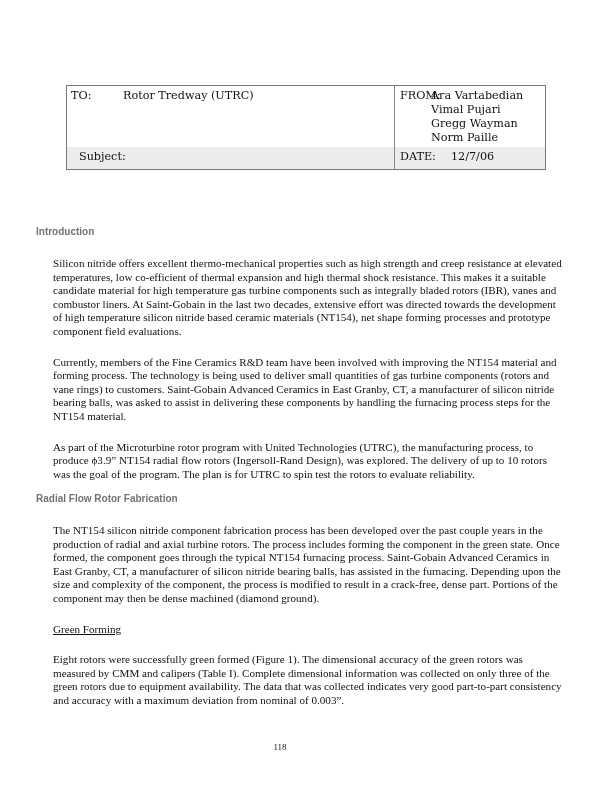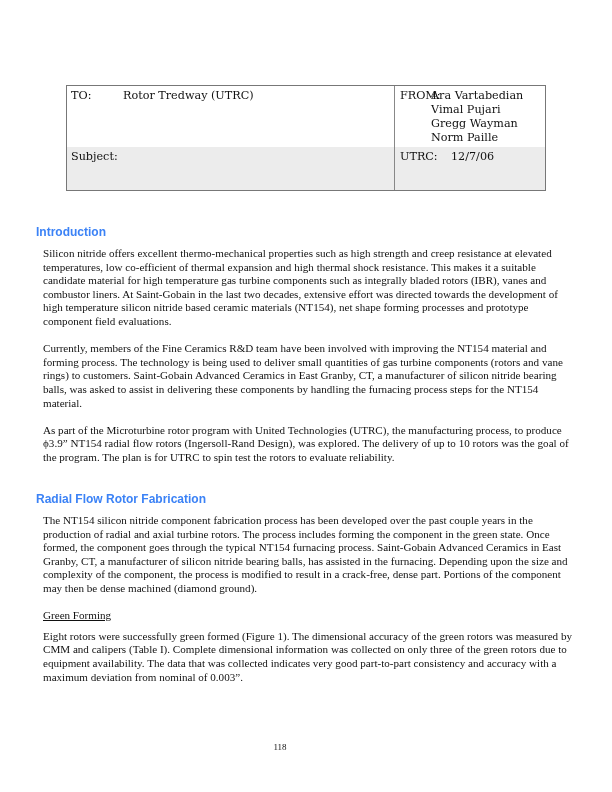--- a/index.html
+++ b/index.html
@@ -1,40 +1,40 @@
 <!DOCTYPE html>
 <html><head>
 <meta charset="utf-8">
 <style>
   html, body { margin: 0; padding: 0; background: #ffffff; }
   body { width: 612px; height: 792px; position: relative; overflow: hidden; color: #111; }
   .memo-table {
-    position: absolute; left: 66px; top: 85px; width: 480px; height: 106px;
+    position: absolute; left: 66px; top: 85px; width: 480px; height: 85px;
     border: 1px solid #777; box-sizing: border-box;
     font-family: "DejaVu Serif", "Liberation Serif", serif; font-size: 11.2px; line-height: 14px;
   }
   .row { position: absolute; left: 0; right: 0; }
   .row-top { top: 0; height: 61px; border-bottom: 1px solid #888; background: #ffffff; }
   .row-bottom { top: 61px; bottom: 0; background: #ececec; }
   .vdiv { position: absolute; top: 0; bottom: 0; left: 327px; width: 1px; background: #888; }
   .cell { position: absolute; top: 3px; }
   .lbl-to { left: 4px; }
   .val-to { left: 56px; }
   .lbl-from { left: 333px; }
   .val-from { left: 364px; }
-  .lbl-subj { left: 4px; }
+  .lbl-subj { left: 12px; }
   .val-subj { left: 56px; font-weight: bold; }
   .lbl-date { left: 333px; }
   .val-date { left: 384px; }
   .from-list div { white-space: nowrap; }
 
   .doc { position: absolute; left: 36px; width: 545px;
     font-family: "Liberation Serif", serif; font-size: 11.1px; line-height: 13.6px; }
-  .doc p { margin: 7px; }
-  h2 { margin: 0; font-family: "Liberation Sans", sans-serif; font-weight: bold; font-size: 12px; line-height: 16px; color: #3b82f6; }
+  .doc p { margin: 17px; }
+  h2 { margin: 0; font-family: "Liberation Sans", sans-serif; font-weight: bold; font-size: 10px; line-height: 16px; color: #737373; }
   .sub { text-decoration: underline; }
   .page-num { position: absolute; top: 742px; left: 0; width: 560px; text-align: center;
     font-family: "Liberation Serif", serif; font-size: 9px; }
 </style>
 </head>
 <body>
 
 <div class="memo-table">
   <div class="row row-top">
     <span class="cell lbl-to">TO:</span>
@@ -42,21 +42,21 @@
     <span class="cell lbl-from">FROM:</span>
     <div class="cell val-from from-list">
       <div>Ara Vartabedian</div>
       <div>Vimal Pujari</div>
       <div>Gregg Wayman</div>
       <div>Norm Paille</div>
     </div>
   </div>
   <div class="row row-bottom">
     <span class="cell lbl-subj">Subject:</span>
-    <span class="cell lbl-date">UTRC:</span>
+    <span class="cell lbl-date">DATE:</span>
     <span class="cell val-date">12/7/06</span>
   </div>
   <div class="vdiv"></div>
 </div>
 
 <div class="doc" style="top:224px;">
   <h2>Introduction</h2>
   <p>Silicon nitride offers excellent thermo-mechanical properties such as high strength and creep resistance at elevated temperatures, low co-efficient of thermal expansion and high thermal shock resistance.  This makes it a suitable candidate material for high temperature gas turbine components such as integrally bladed rotors (IBR), vanes and combustor liners.  At Saint-Gobain in the last two decades, extensive effort was directed towards the development of high temperature silicon nitride based ceramic materials (NT154), net shape forming processes and prototype component field evaluations.</p>
   <p style="margin-top:13.6px;">Currently, members of the Fine Ceramics R&amp;D team have been involved with improving the NT154 material and forming process.  The technology is being used to deliver small quantities of gas turbine components (rotors and vane rings) to customers.  Saint-Gobain Advanced Ceramics in East Granby, CT, a manufacturer of silicon nitride bearing balls, was asked to assist in delivering these components by handling the furnacing process steps for the NT154 material.</p>
   <p style="margin-top:13.6px;">As part of the Microturbine rotor program with United Technologies (UTRC), the manufacturing process, to produce ϕ3.9” NT154 radial flow rotors (Ingersoll-Rand Design), was explored.  The delivery of up to 10 rotors was the goal of the program.  The plan is for UTRC to spin test the rotors to evaluate reliability.</p>

